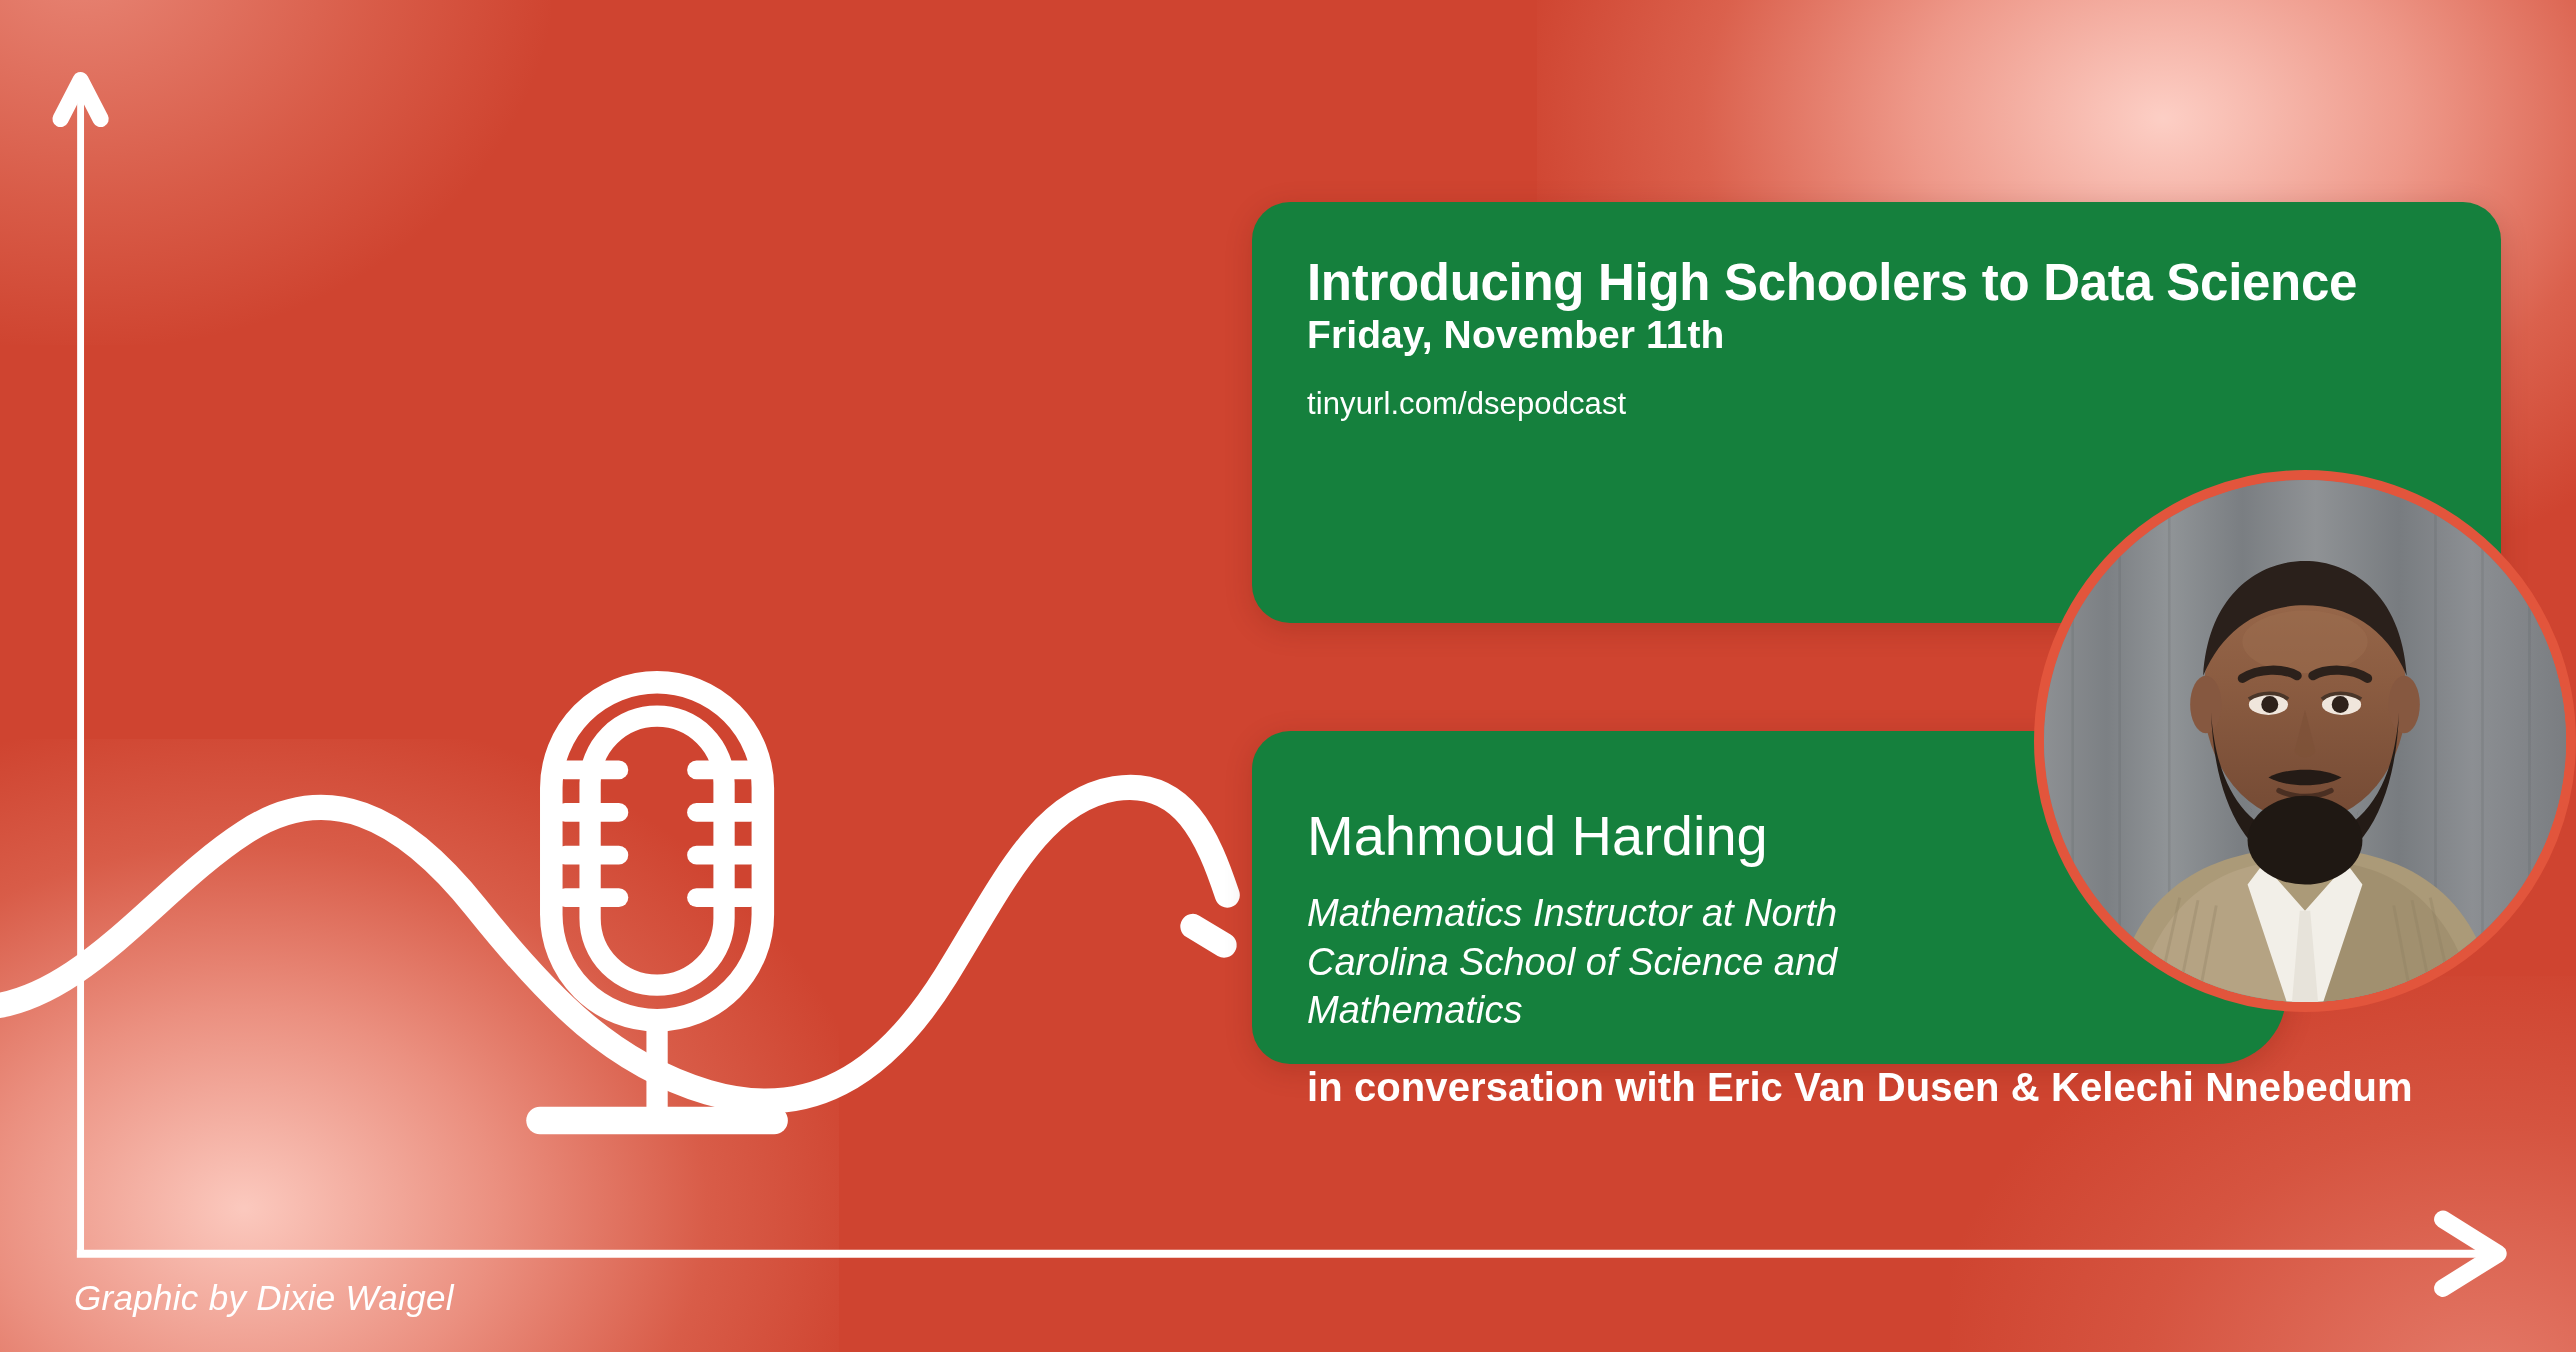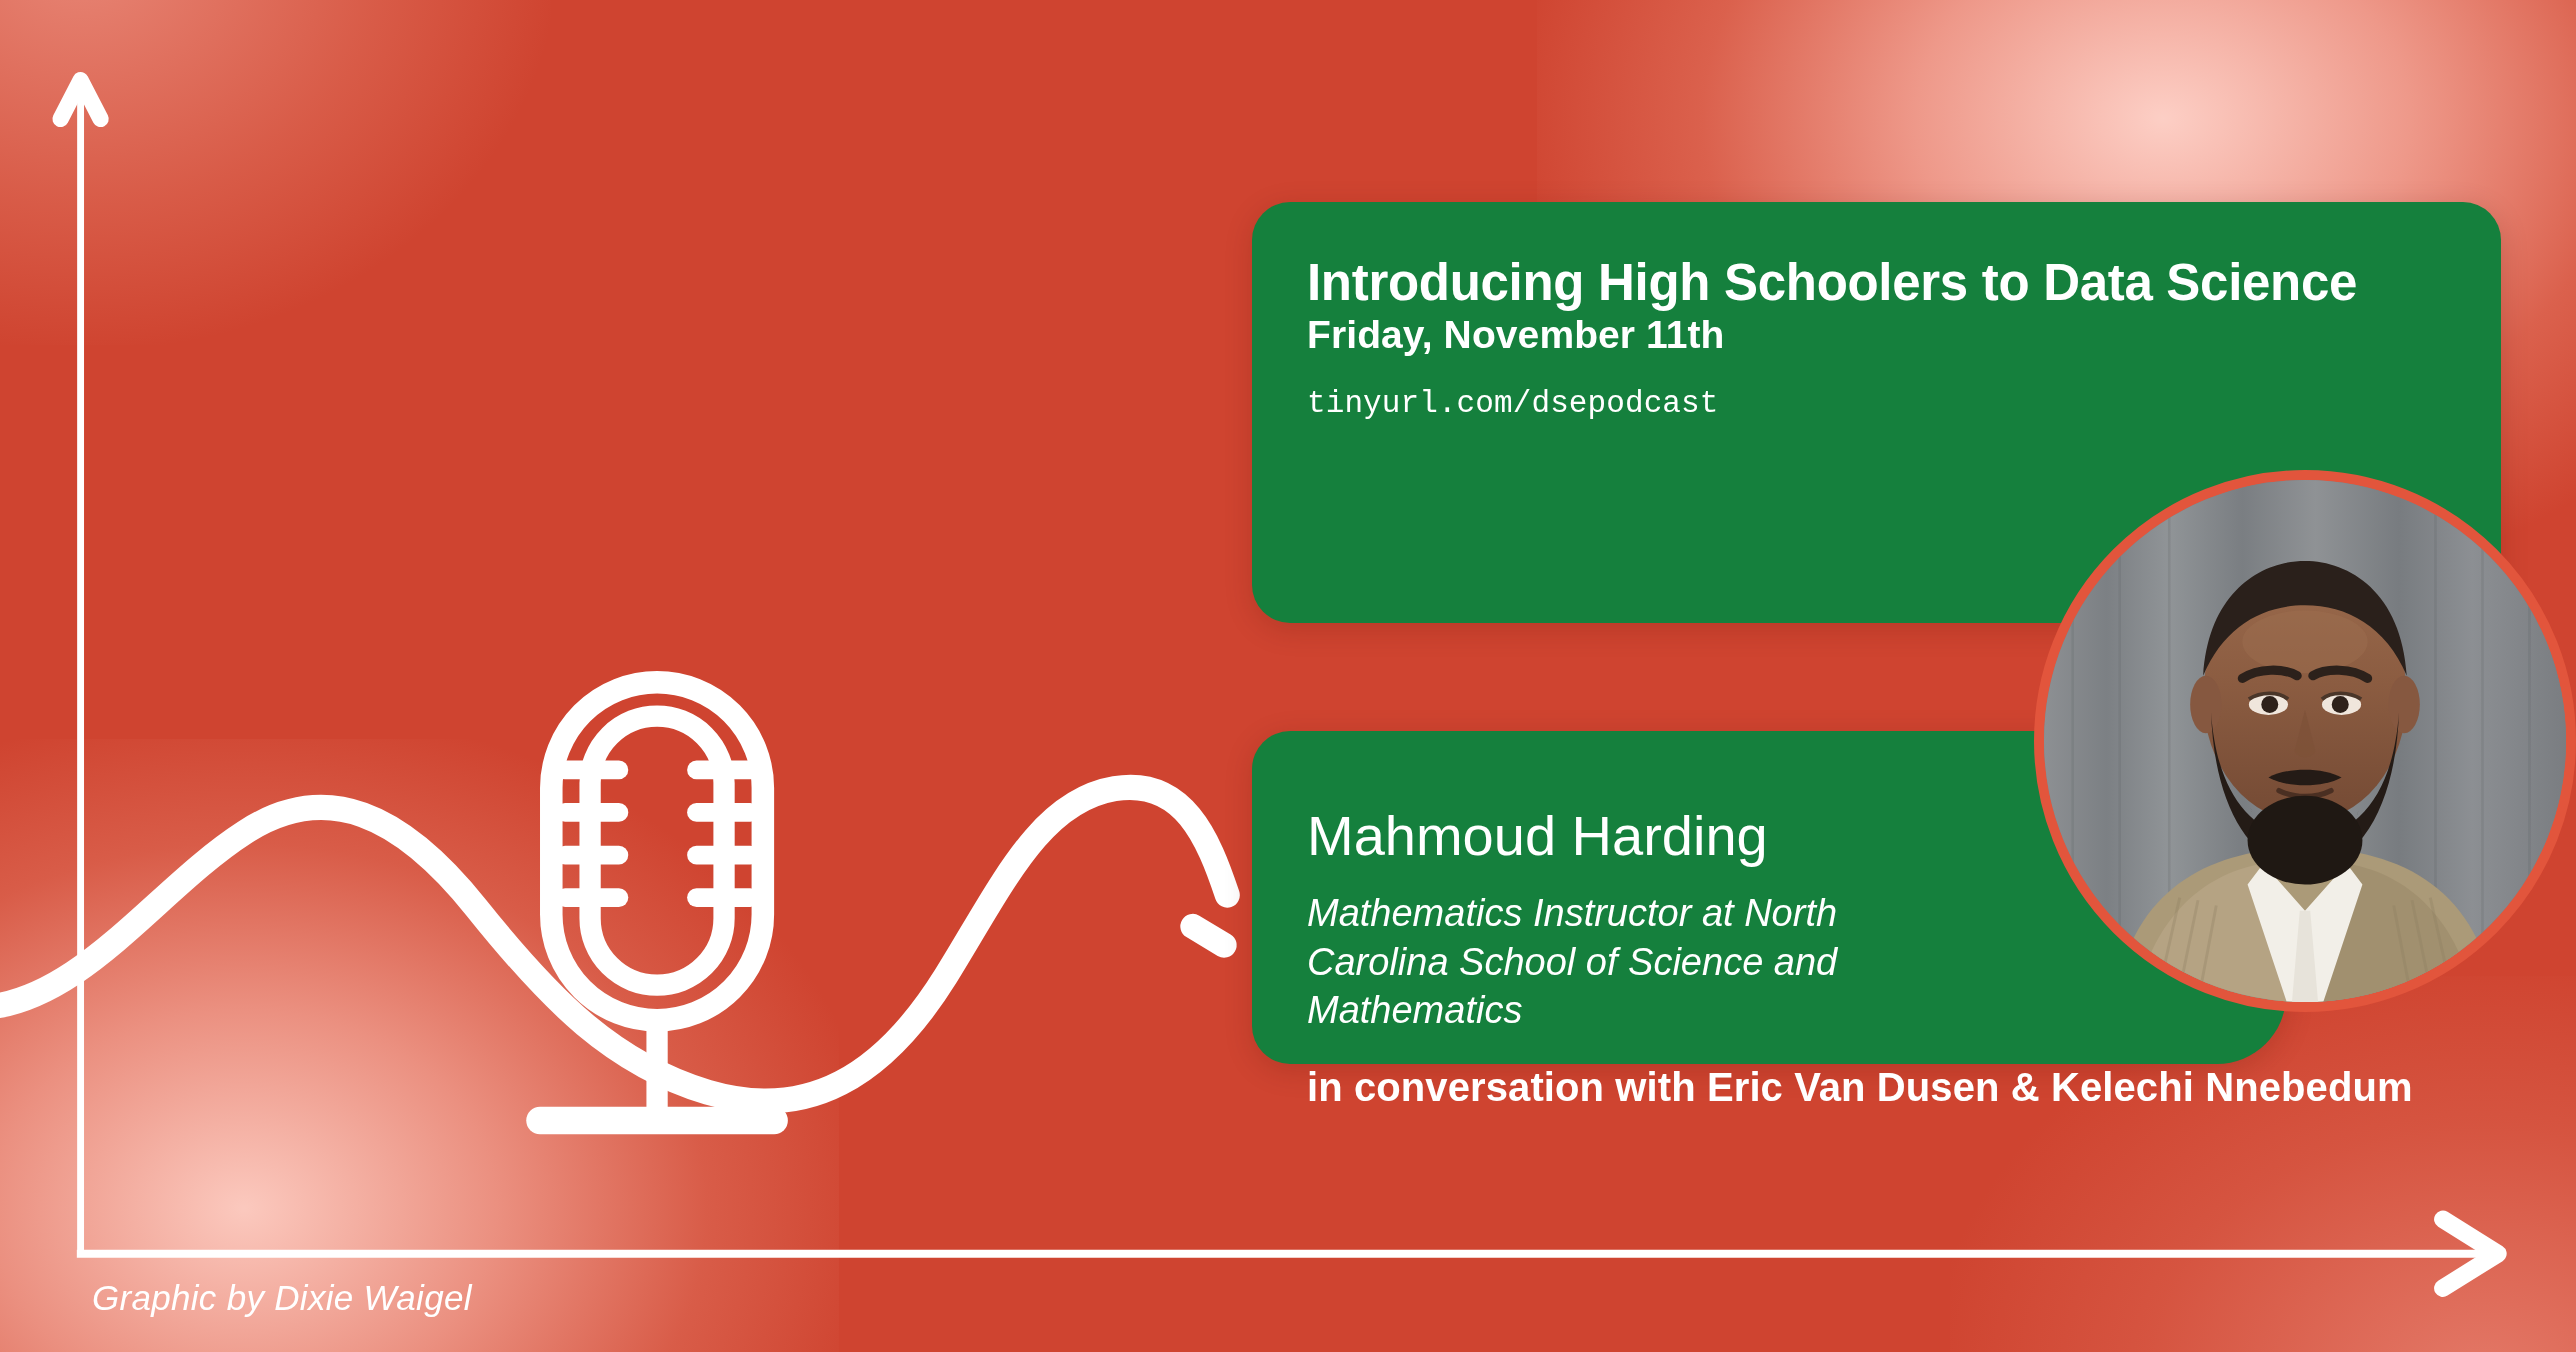--- a/index.html
+++ b/index.html
@@ -92,21 +92,21 @@
   .headline-line.accent {
     font-size: 123px;
     line-height: 1.02;
     letter-spacing: -1.3px;
     margin-top: 3.8px;
   }
 
   
   #attribution {
     position: absolute;
-    left: 92px;
+    left: 74px;
     bottom: 34px;
     color: #ffffff;
     font-family: "Liberation Sans Narrow", "Liberation Sans", sans-serif;
     font-size: 35px;
     font-style: italic;
     letter-spacing: 0.3px;
     white-space: nowrap;
   }
 
   
@@ -157,21 +157,21 @@
   .episode-date {
     color: #ffffff;
     font-family: "Liberation Sans Narrow", "Liberation Sans", sans-serif;
     font-weight: bold;
     font-size: 39px;
     line-height: 1.2;
     letter-spacing: 0.1px;
   }
   .episode-link {
     color: #ffffff;
-    font-family: Liberation Mono, monospace;
+    font-family: Liberation Sans, sans-serif;
     font-weight: normal;
     font-size: 31px;
     line-height: 1.2;
     margin-top: 26px;
     letter-spacing: 0.1px;
   }
 
   .speaker-name {
     color: #ffffff;
     font-family: "Liberation Sans Narrow", "Liberation Sans", sans-serif;

